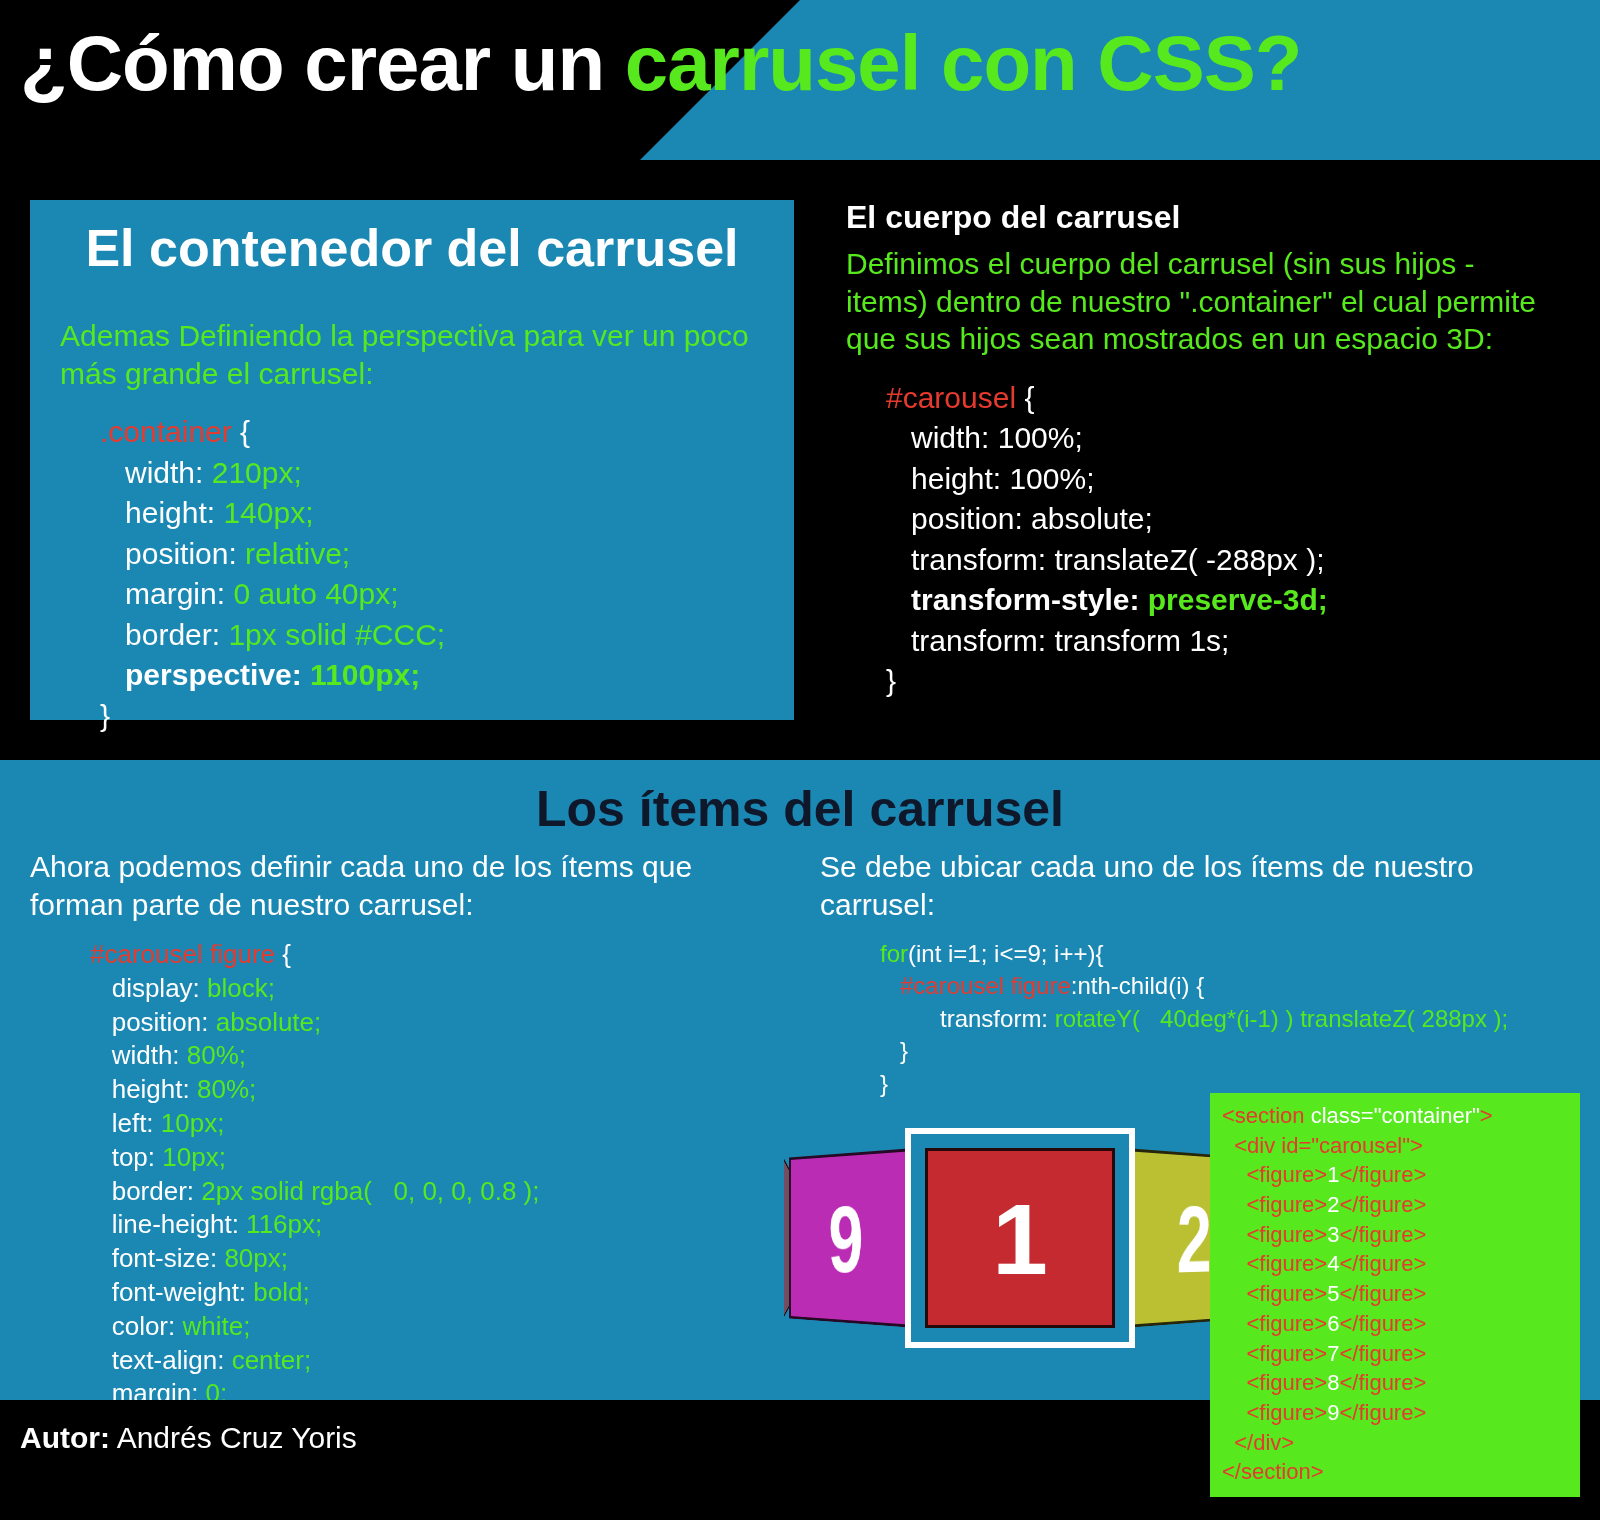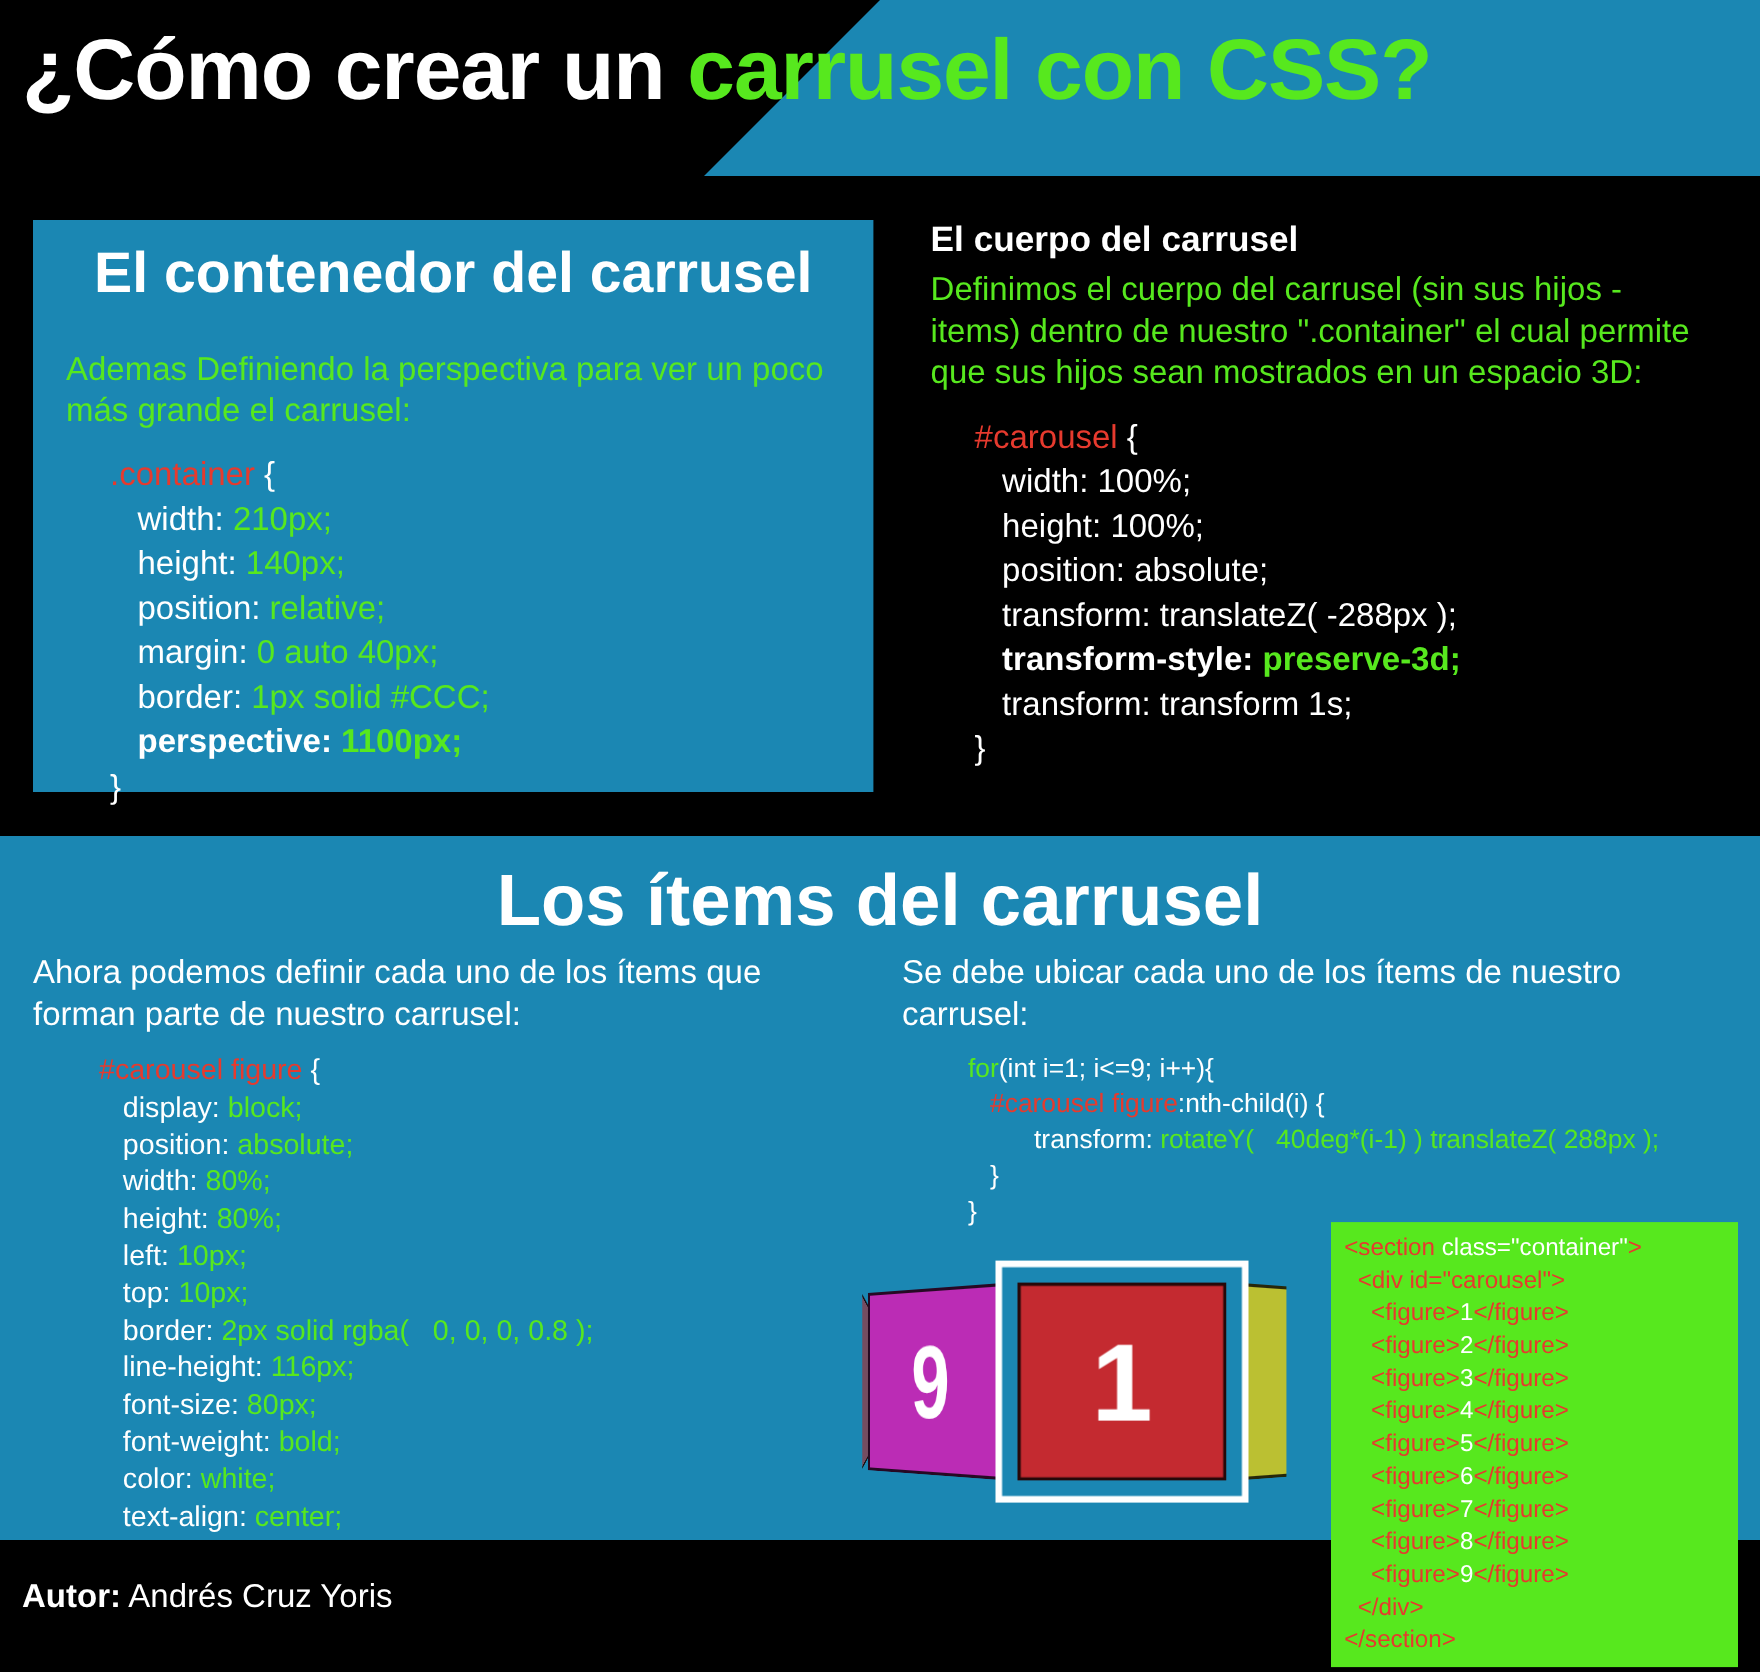--- a/index.html
+++ b/index.html
@@ -132,22 +132,22 @@
   
   .row2 {
     position: absolute;
     top: 760px;
     left: 0; right: 0;
     height: 640px;
     background: #1b87b3;
     padding: 20px 30px;
   }
   .row2-title {
-    color: #ffffff;
-    font-size: 66px;
+    color: #0f172a;
+    font-size: 50px;
     font-weight: 700;
     text-align: center;
     margin-bottom: 10px;
   }
   .row2-cols {
     display: flex;
     gap: 40px;
   }
   .row2-col { flex: 1; position: relative; }
   .col-desc-white {
@@ -216,21 +216,21 @@
   .html-box .tag  { color: #e63a2e; }
   .html-box .attr { color: #fff; }
   .html-box .txt  { color: #fff; }
 
   
   .footer {
     position: absolute;
     bottom: 0; left: 0; right: 0;
     height: 120px;
     background: #000;
-    padding: 32px 20px;
+    padding: 18px 20px;
     color: #fff;
     font-size: 30px;
     line-height: 1.35;
   }
   .footer .bold { font-weight: 700; }
 </style>
 </head>
 <body>
 
 <div class="header">

